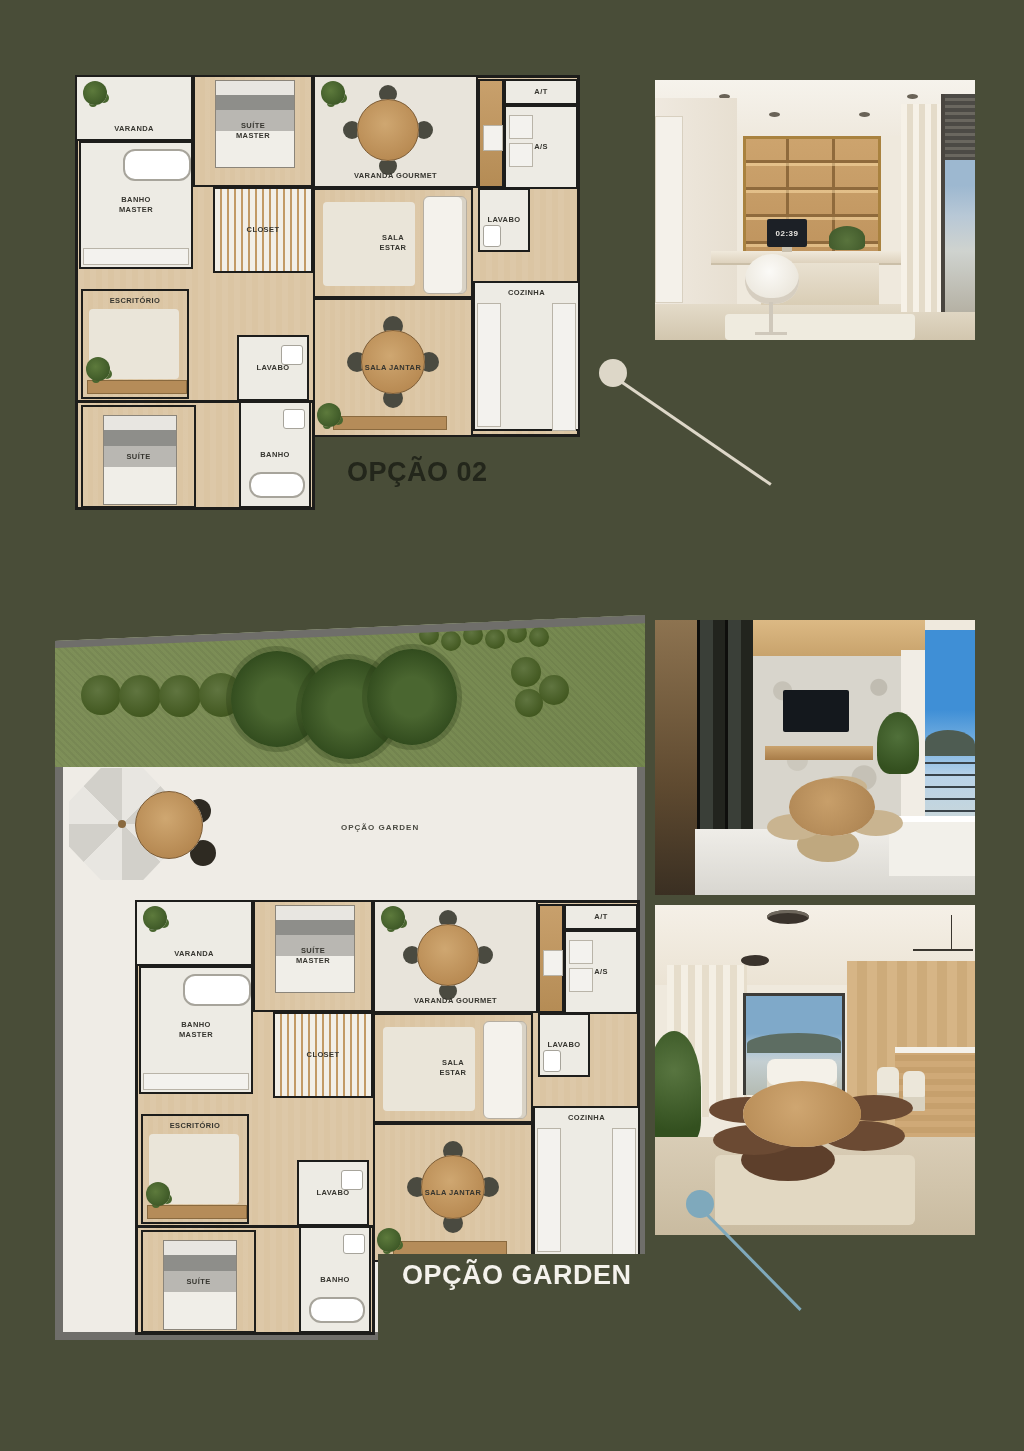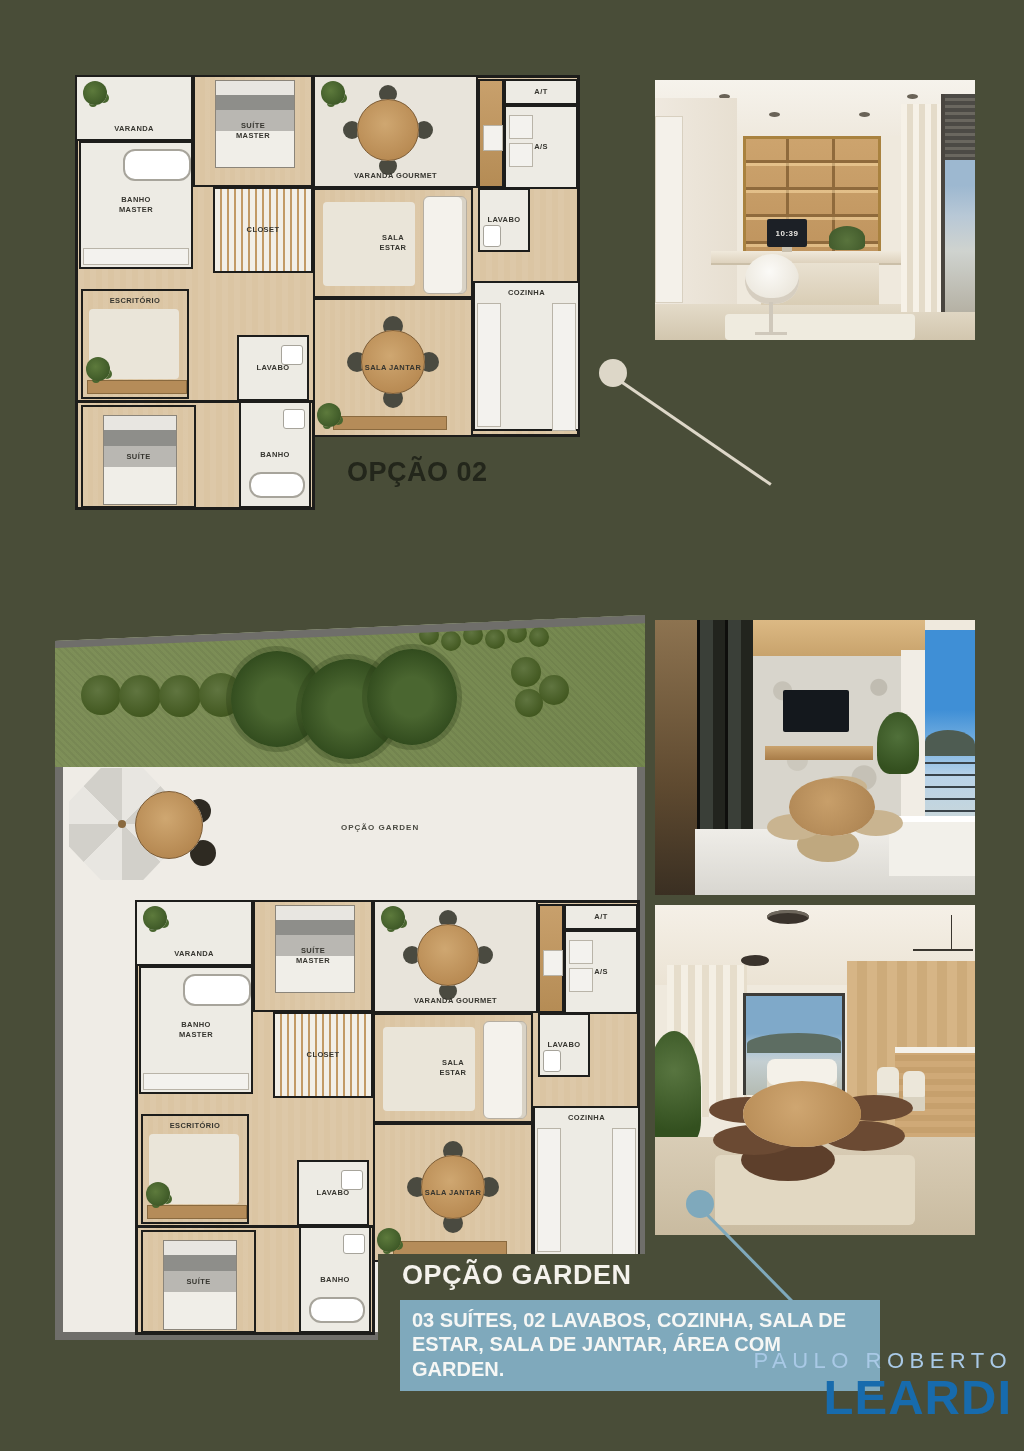--- a/index.html
+++ b/index.html
@@ -258,21 +258,21 @@
     <div class="p1-light" style="left:204px;top:32px;"></div>
     <div class="p1-light" style="left:252px;top:14px;"></div>
     <div class="p1-leftwall"></div>
     <div class="p1-door"></div>
     <div class="p1-floor"></div>
     <div class="p1-rugf"></div>
     <div class="p1-shelf"></div>
     <div class="p1-deskrow"></div>
     <div class="p1-deskbody"></div>
     <div class="p1-monitor">
-      <span class="p1-clock">10:39</span>
+      <span class="p1-clock">02:39</span>
     </div>
     <div class="p1-plant"></div>
     <div class="p1-chair"></div>
     <div class="p1-curtain"></div>
     <div class="p1-window"></div>
     <div class="p1-blind"></div>
   </div>
 
   <div class="connector-dot c-beige" style="left:599px;top:359px;"></div>
   <div class="connector-line c-beige" style="left:621px;top:380px;width:182px;transform:rotate(34.5deg);"></div>
@@ -409,19 +409,14 @@
     <div class="p3-plant"></div>
     <div class="p3-sofa"></div>
     <div class="p3-floor"></div>
     <div class="p3-table"></div>
   </div>
 
   <div id="garden-patch"></div>
   <div class="connector-dot c-blue" style="left:686px;top:1190px;"></div>
   <div class="connector-line c-blue" style="left:704px;top:1210px;width:138px;transform:rotate(45.5deg);"></div>
   <div id="optg-title">OPÇÃO GARDEN</div>
-  <div id="optg-box">03 SUÍTES, 02 LAVABOS, COZINHA, SALA DE ESTAR, SALA DE JANTAR, ÁREA COM GARDEN.</div>
-
-  <div id="logo">
-    <div id="logo-line1">PAULO ROBERTO</div>
-    <div id="logo-line2">LEARDI</div>
-  </div>
+
 </div>
 
 </body></html>

